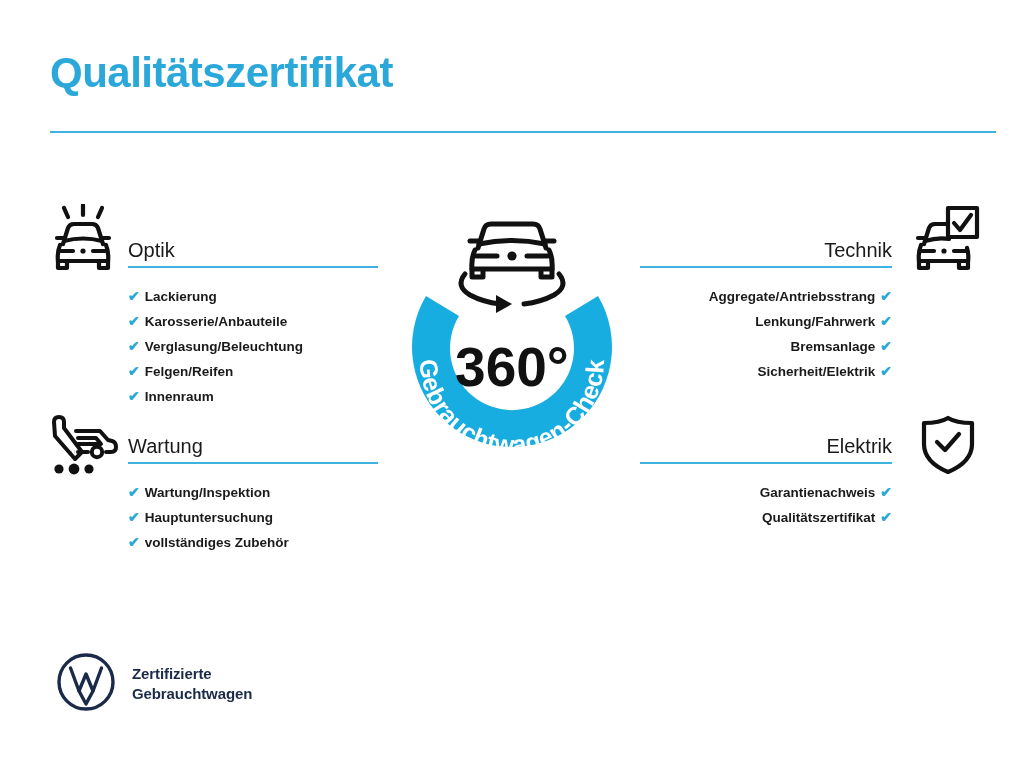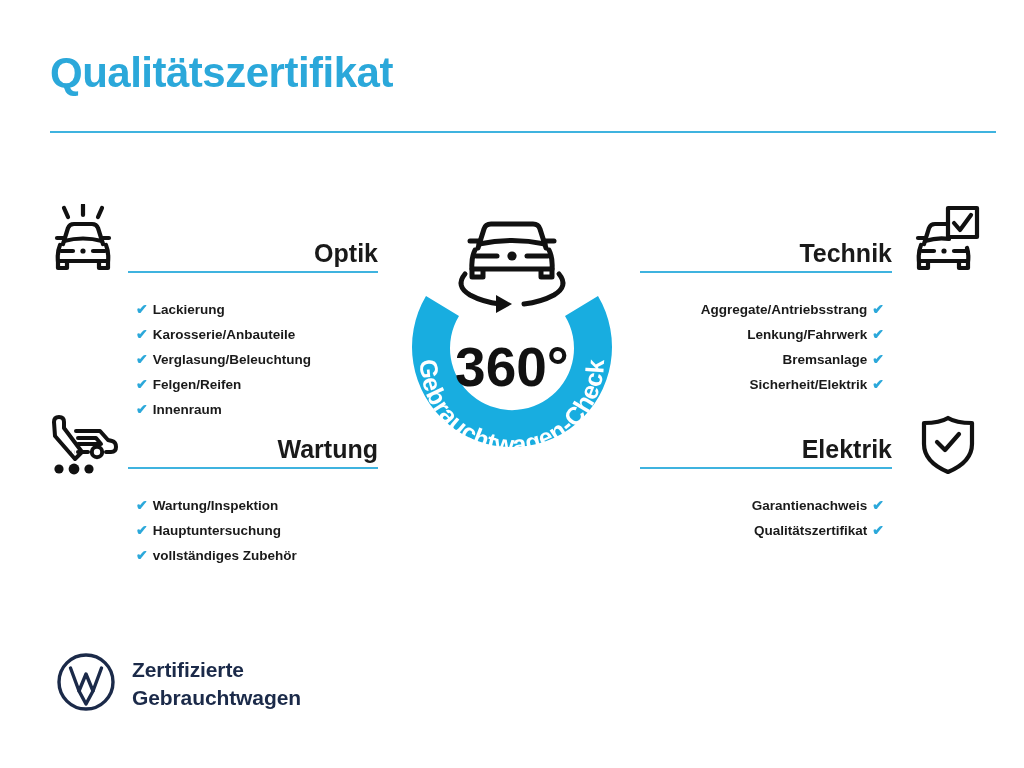--- a/index.html
+++ b/index.html
@@ -41,36 +41,35 @@
   }
   .section.left  { left: 128px;  width: 250px; text-align: left; }
   .section.right { left: 640px;  width: 252px; text-align: right; }
 
   .sec-optik    { top: 240px; }
   .sec-wartung  { top: 436px; }
   .sec-technik  { top: 240px; }
   .sec-garantie { top: 436px; }
 
   .sec-heading {
-    font-size: 25px;
-    font-weight: bold;
+    font-size: 20px;
+    font-weight: normal;
     color: #1A1A1A;
     line-height: 1.05;
     padding-bottom: 4px;
-    text-align: right;
   }
   .sec-underline {
     height: 2px;
     background: #3FB3DF;
     width: 100%;
     margin-top: 1px;
   }
   .sec-list {
     list-style: none;
-    margin: 8px;
+    margin: 0;
     padding: 0;
     padding-top: 16px;
   }
   .sec-list li {
     font-size: 13.5px;
     font-weight: bold;
     color: #1A1A1A;
     line-height: 1.78;
     white-space: nowrap;
   }
@@ -103,21 +102,21 @@
   
   #vw-lockup {
     position: absolute;
     left: 56px;
     top: 652px;
     display: flex;
     align-items: center;
     gap: 16px;
   }
   #vw-text {
-    font-size: 21px;
+    font-size: 15px;
     font-weight: bold;
     color: #1B2A49;
     line-height: 1.32;
     letter-spacing: -0.1px;
   }
 </style>
 </head>
 <body>
 
 <div id="page-title">Qualitätszertifikat</div>

